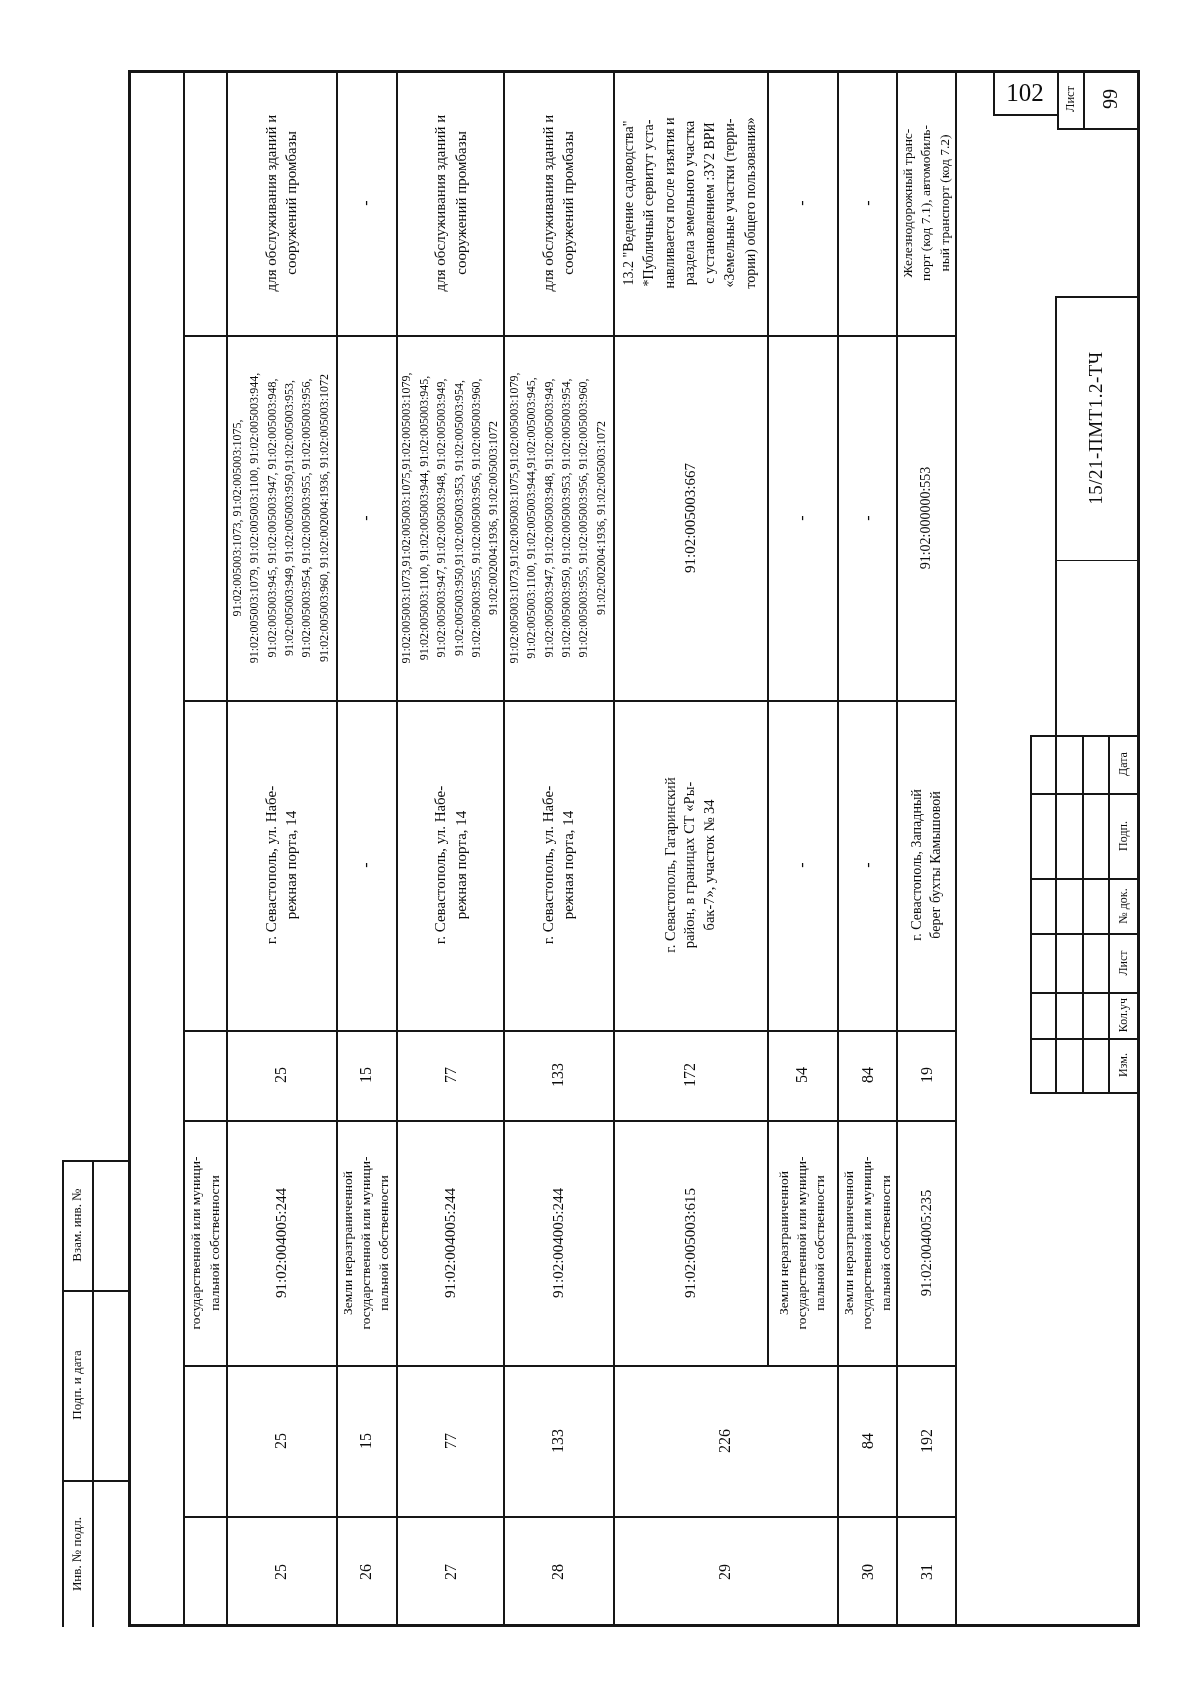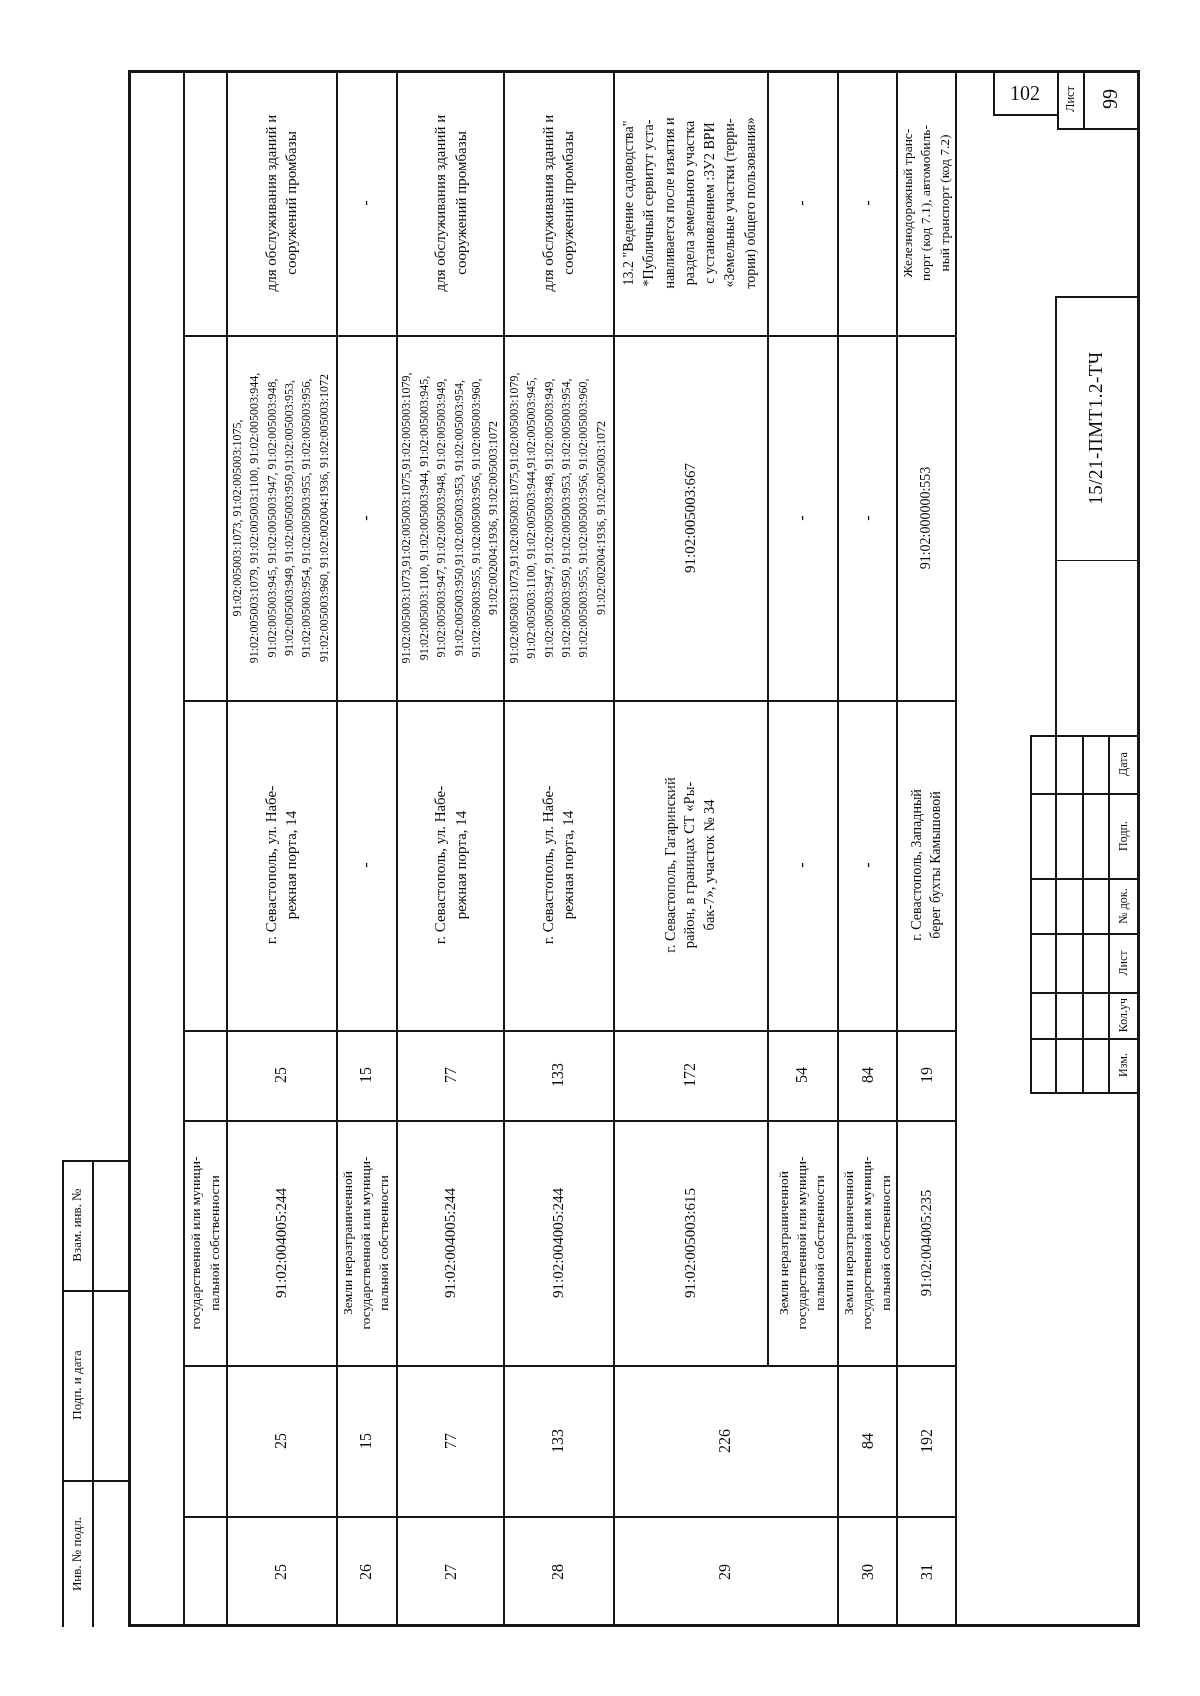--- a/index.html
+++ b/index.html
@@ -7,21 +7,21 @@
        font-family:"Liberation Serif","DejaVu Serif",serif;color:#0d0d0d;}
   .sheet{position:absolute;left:0;top:0;width:1200px;height:1696px;background:#fff;}
   .gline{position:absolute;background:#161616;}
   .tcell{position:absolute;}
   .rin{position:absolute;left:50%;top:50%;
        transform:translate(-50%,-50%) rotate(-90deg);
        display:flex;align-items:center;justify-content:center;
        text-align:center;white-space:pre-line;color:#0d0d0d;}
   .hin{position:absolute;inset:0;display:flex;align-items:center;justify-content:center;}
   
-  .box-102{left:993px;top:70px;width:64px;height:46px;font-size:20px;}
+  .box-102{left:993px;top:70px;width:64px;height:46px;font-size:25px;}
   .cell-sheetword{left:1057px;top:70px;width:26px;height:58px;}
   .cell-sheetword .rin{width:54px;height:24px;font-size:12.5px;}
   .cell-sheetnum{left:1083px;top:70px;width:54px;height:58px;}
   .cell-sheetnum .rin{width:54px;height:50px;font-size:20px;}
   .cell-desig{left:1055px;top:296px;width:82px;height:264px;}
   .cell-desig .rin{width:258px;height:78px;font-size:19px;letter-spacing:.5px;}
 </style>
 </head>
 <body>
 

